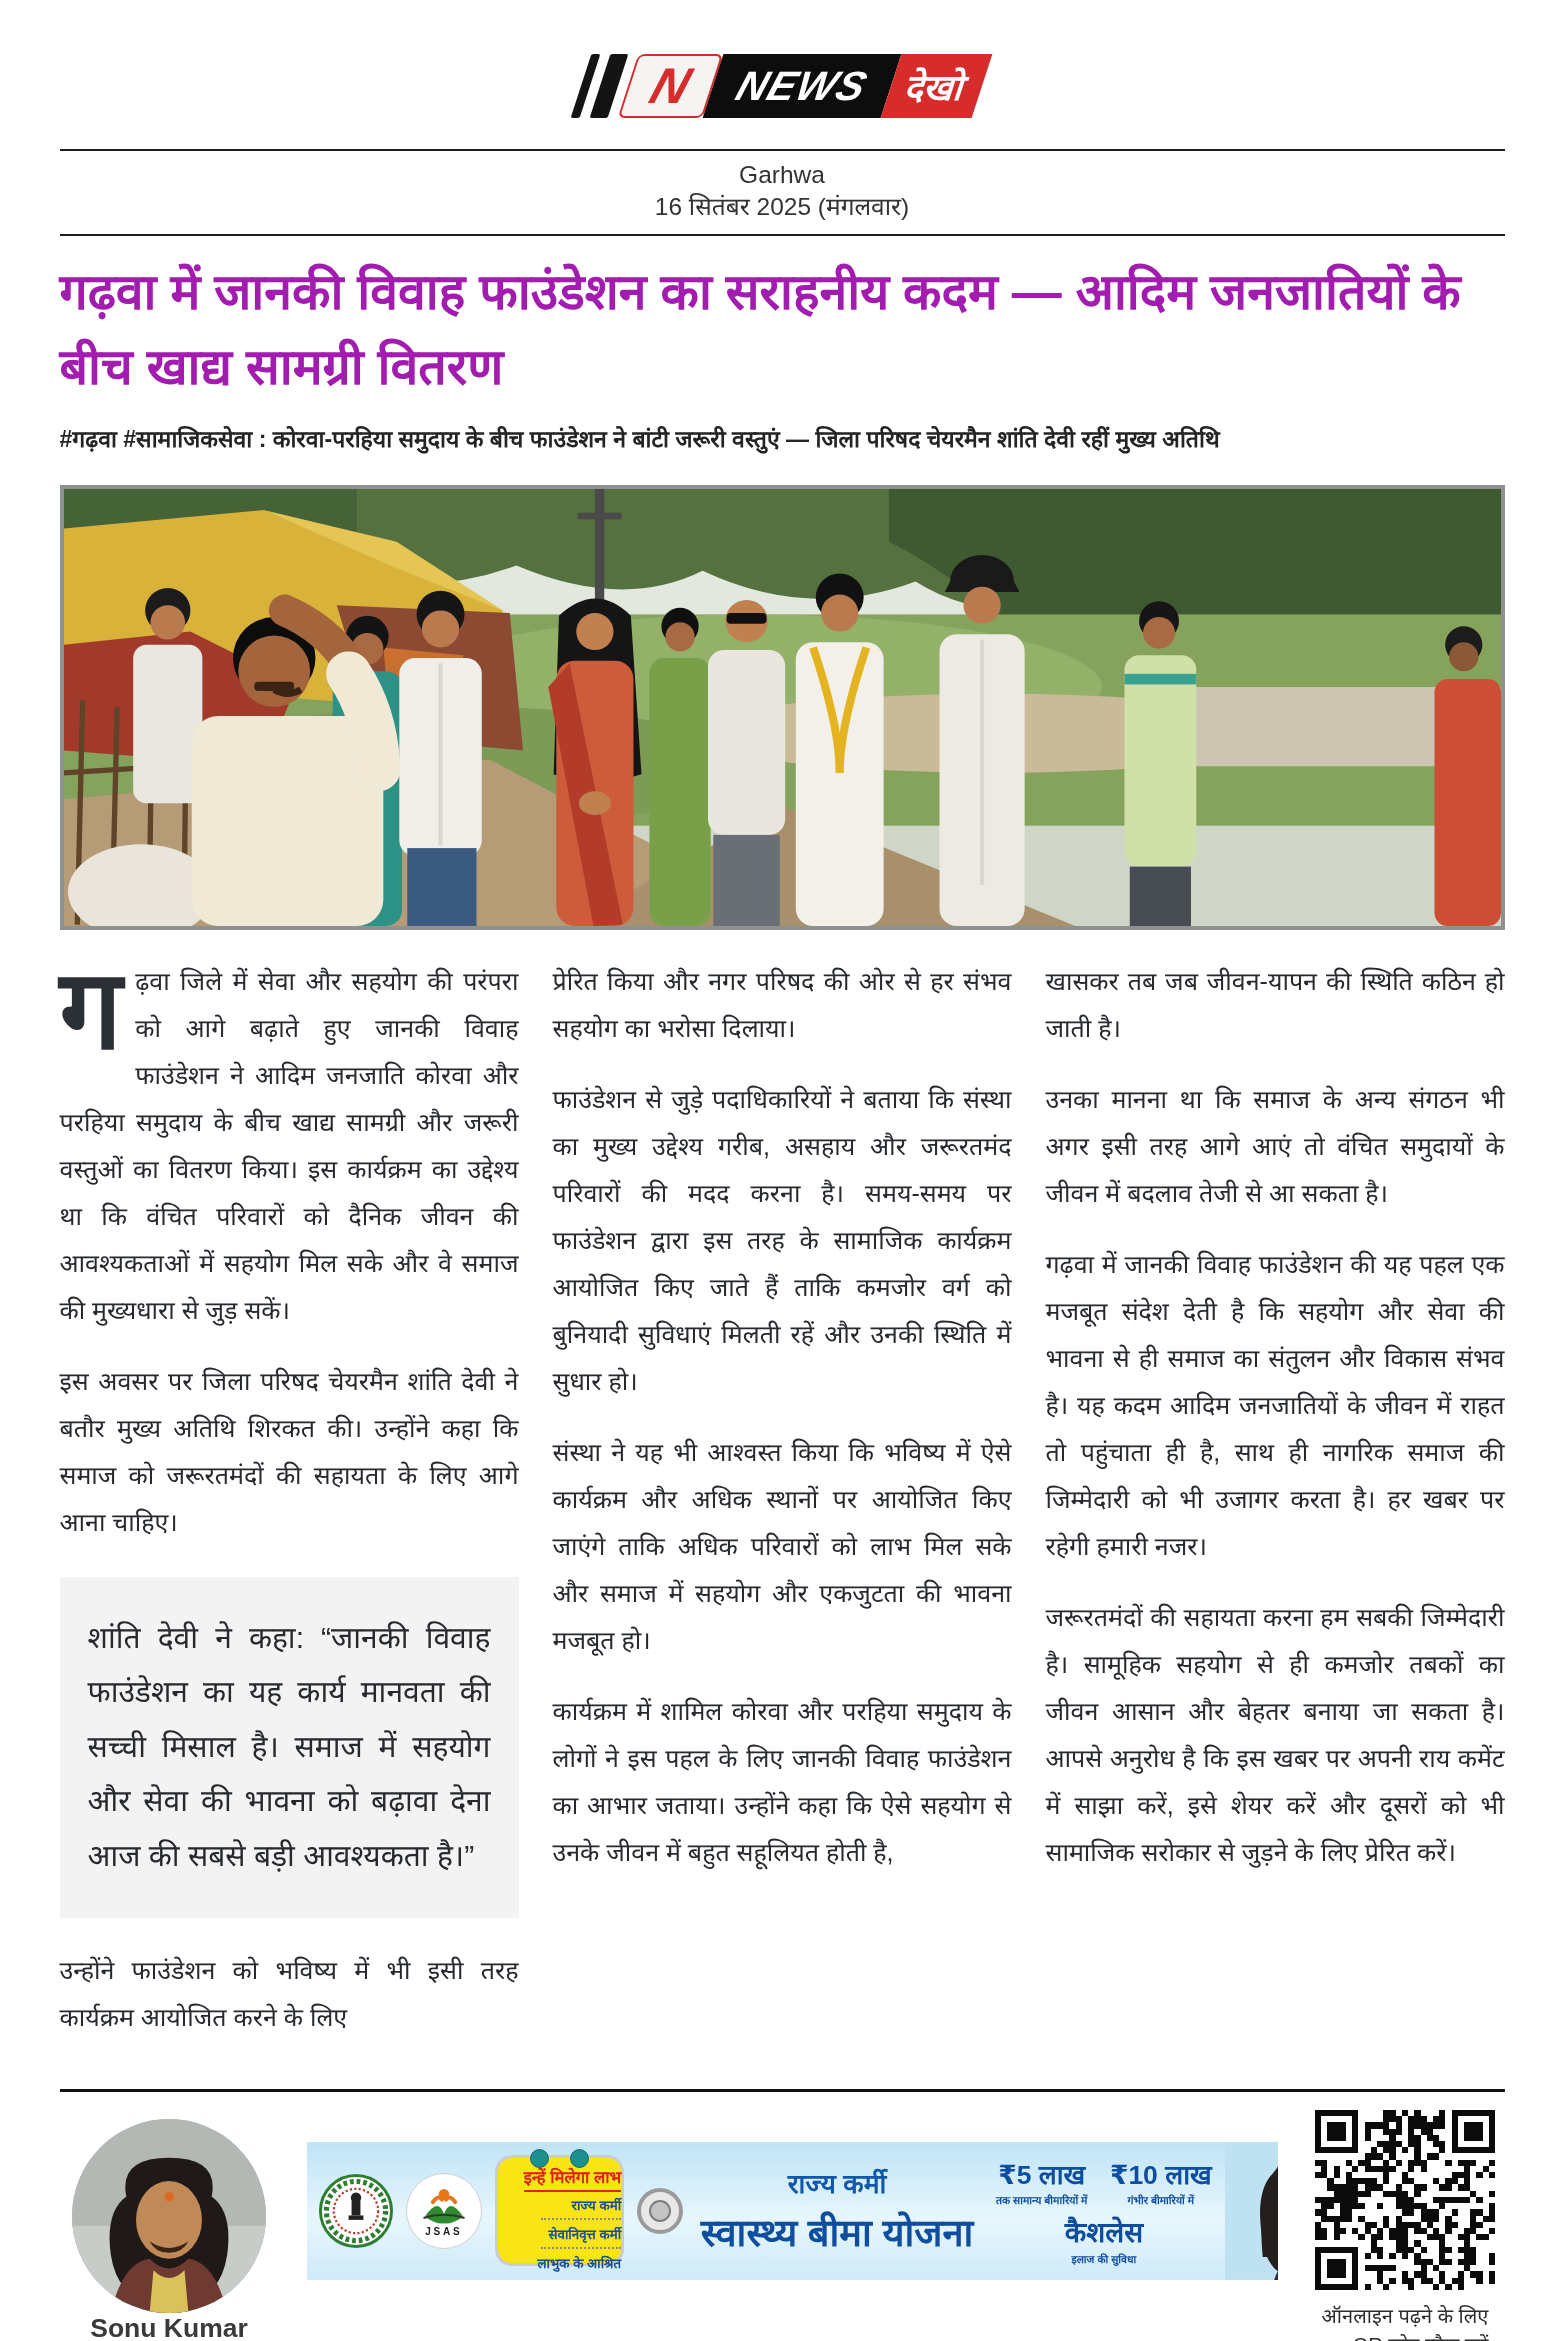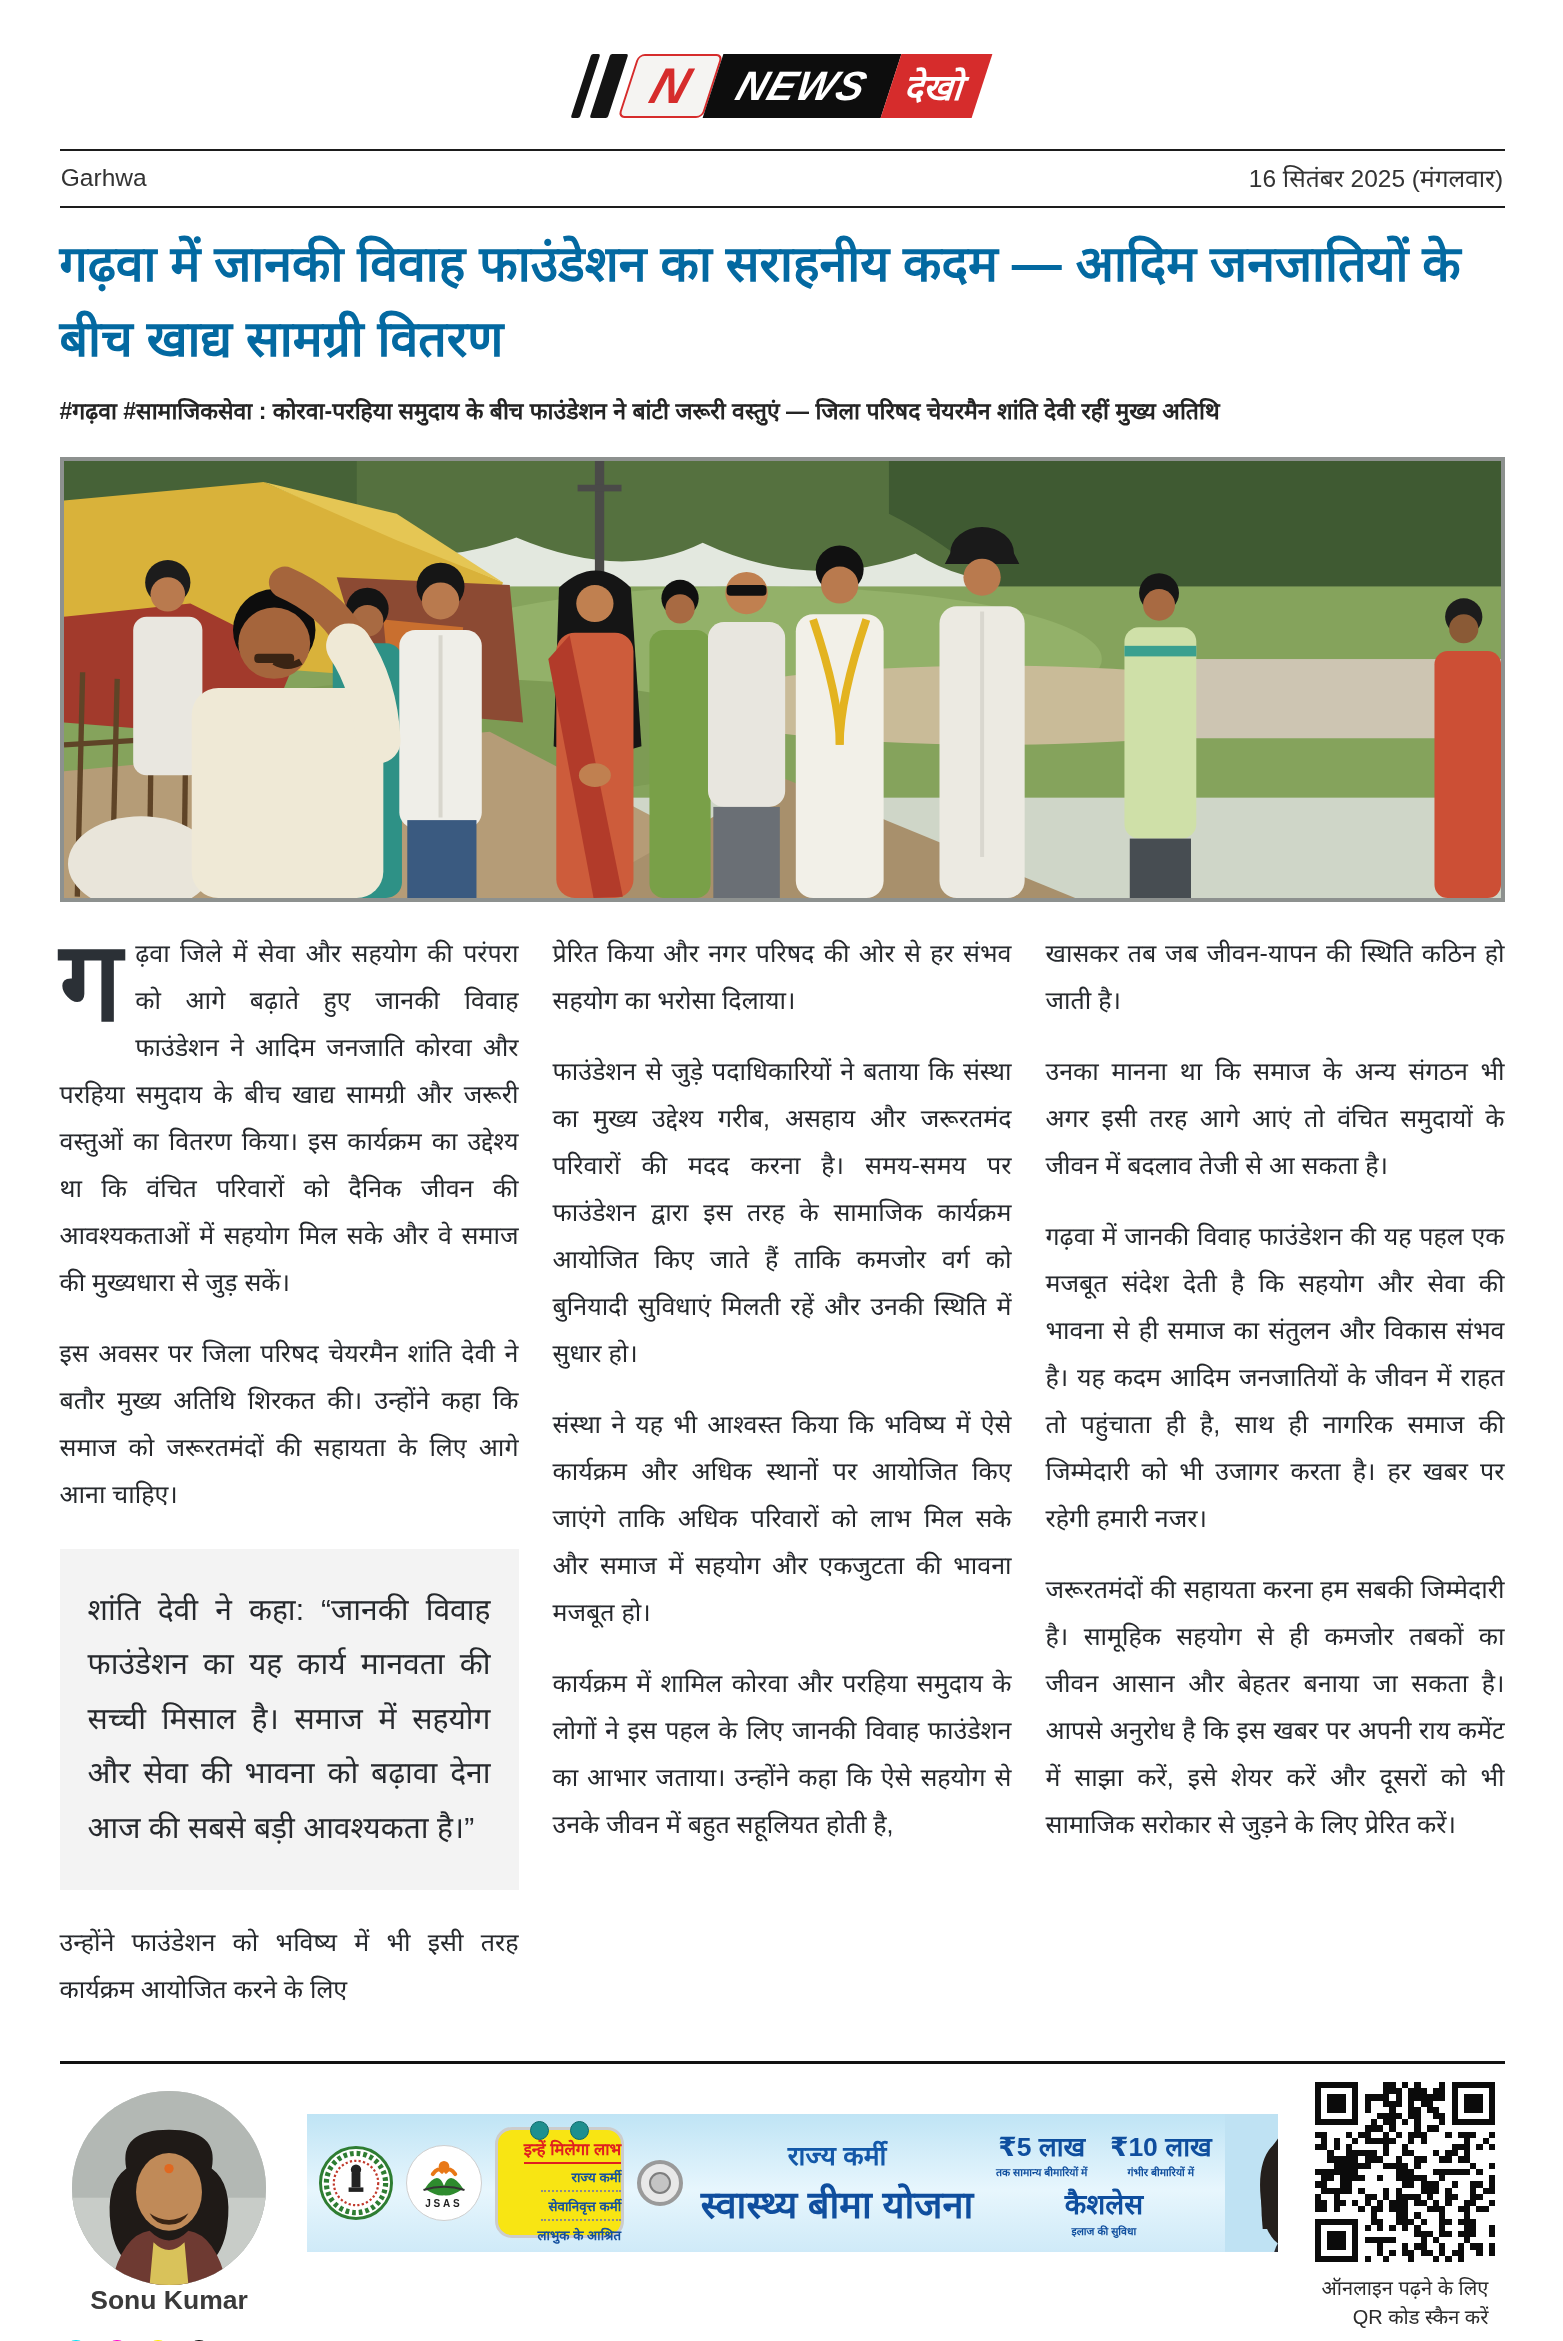--- a/index.html
+++ b/index.html
@@ -12,24 +12,24 @@
   .logo .bar2{width:18px;background:#141414;margin-right:10.6px;border-radius:2px;}
   .logo .nbox{width:81px;background:#f5f4f2;border:2px solid #d62c2c;border-radius:6.6px;
     display:flex;align-items:center;justify-content:center;}
   .logo .nbox span{transform:skewX(0deg);font-size:50px;font-weight:900;font-style:italic;color:#d62c2c;line-height:1;}
   .logo .newsbox{width:178px;background:#0d0d0d;display:flex;align-items:center;justify-content:center;}
   .logo .newsbox span{font-size:41px;font-weight:900;font-style:italic;color:#fff;letter-spacing:1.3px;}
   .logo .dekhobox{width:91px;background:#d62c2c;display:flex;align-items:center;justify-content:center;}
   .logo .dekhobox span{font-size:36px;font-weight:800;color:#fff;}
   
   .dateline{margin-top:30.5px;border-top:2px solid #1d1d1d;border-bottom:2.7px solid #1d1d1d;
-    display:flex;justify-content:space-between;align-items:center;padding:10.6px 1.3px 12px;}
+    display:flex;justify-content:space-between;align-items:center;padding:10.6px 1.3px 12px;flex-direction:column;}
   .dateline span{font-size:24.5px;color:#333;}
   
-  h1.headline{margin:18.6px 0 0;font-size:50px;line-height:1.5;font-weight:800;color:#0369a1;letter-spacing:0;}
+  h1.headline{margin:18.6px 0 0;font-size:50px;line-height:1.5;font-weight:800;color:#a21caf;letter-spacing:0;}
   .subhead{margin:17px 0 29px;font-size:23px;font-weight:600;color:#242424;line-height:1.5;}
   
   .photo-frame{border:4.6px solid #8d918f;height:437px;overflow:hidden;background:#cfd6c8;}
   .photo-frame svg{display:block;width:100%;height:100%;}
   
   .cols{display:flex;gap:34px;margin-top:28px;}
   .col{flex:1;text-align:justify;}
   .col p{margin:0 0 24px;font-size:25px;line-height:1.88;color:#26292d;}
   .dropcap{float:left;font-size:111px;line-height:.78;font-weight:700;color:#2b3036;padding:9.3px 13.3px 0 0;}
   .quote-box{background:#f3f3f3;padding:34px 28px;margin:30.5px 0 29px;}

